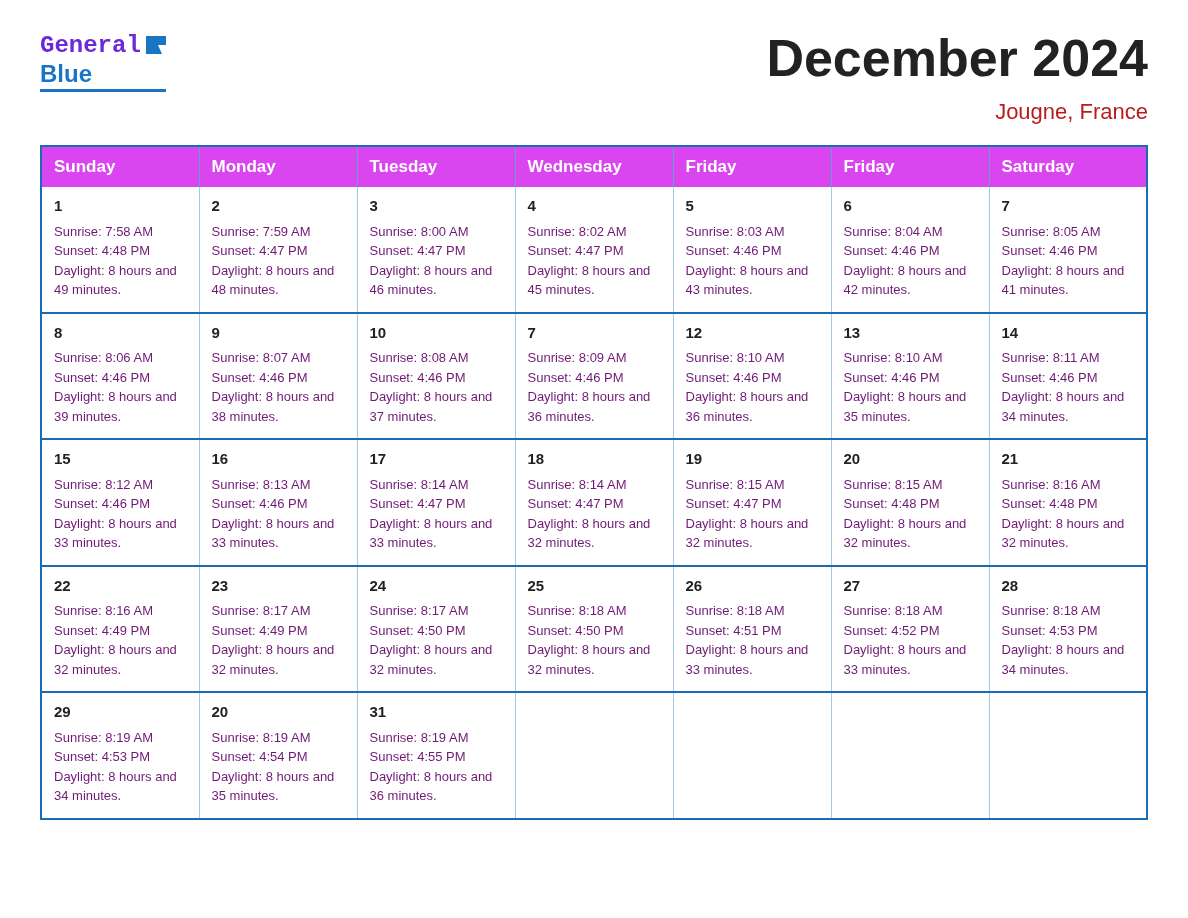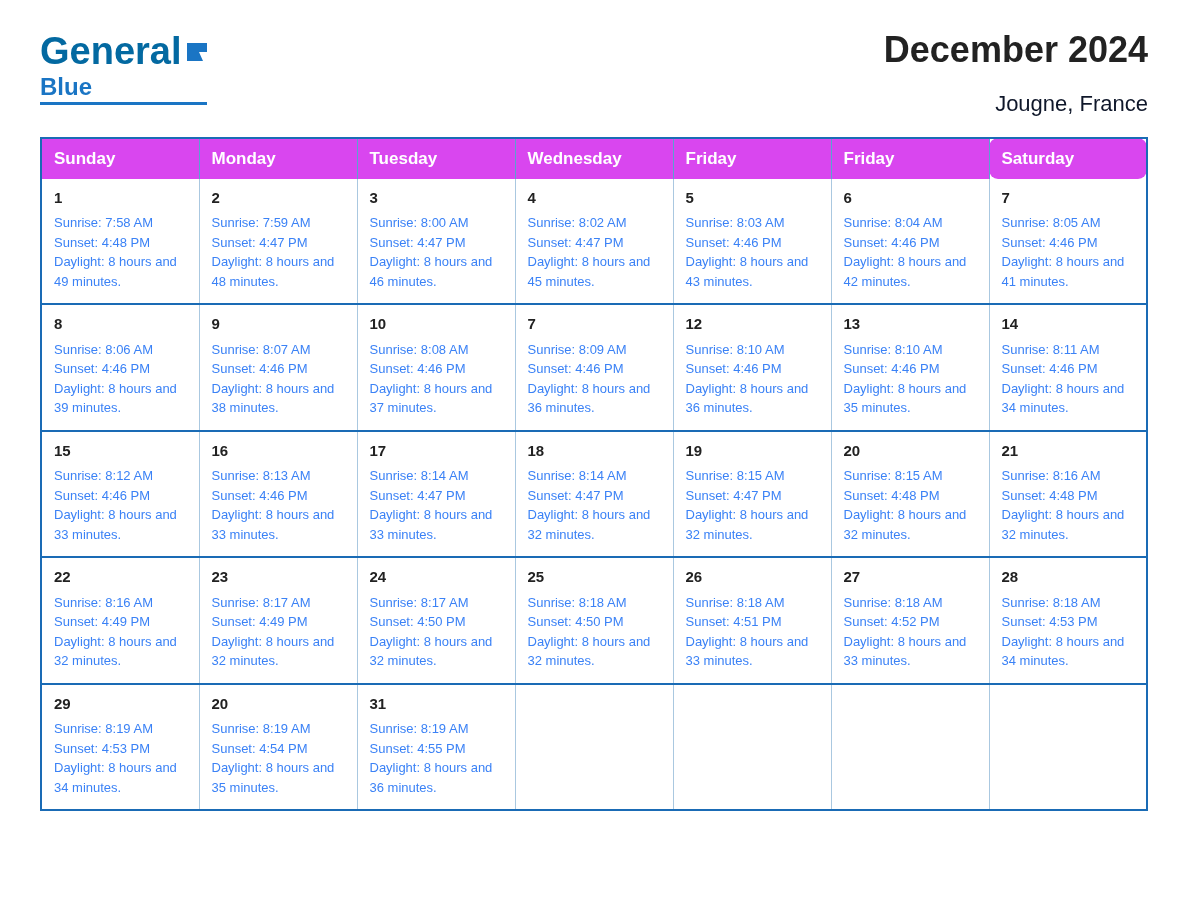--- a/index.html
+++ b/index.html
@@ -12,47 +12,46 @@
     .header {
       display: flex;
       justify-content: space-between;
       align-items: flex-start;
       margin-bottom: 20px;
     }
     .title-block {
       text-align: right;
     }
     .month-title {
-      font-size: 36px;
+      font-size: 52px;
       font-weight: bold;
       color: #222;
       line-height: 1.1;
     }
     .location {
       font-size: 22px;
-      color: #0f172a;
-      margin-top: 21px;
+      color: #b91c1c;
+      margin-top: 12px;
     }
     .calendar {
       width: 100%;
       border-collapse: collapse;
       border: 2px solid #1a6bb5;
     }
     .calendar thead tr th {
       background-color: #d946ef;
       color: #fff;
       font-size: 17px;
       font-weight: bold;
       padding: 10px 12px;
       text-align: left;
       border-right: 1px solid #5ba3d0;
     }
     .calendar thead tr th:last-child {
       border-right: none;
-      border-radius: 9px;
     }
     .calendar tbody tr td {
       vertical-align: top;
       padding: 8px 12px 12px 12px;
       border-right: 1px solid #aac8e0;
       border-bottom: 2px solid #1a6bb5;
       font-size: 13px;
       line-height: 1.5;
       width: 14.28%;
       min-height: 100px;
@@ -64,31 +63,31 @@
       border-bottom: none;
     }
     .day-num {
       font-size: 15px;
       font-weight: bold;
       color: #222;
       display: block;
       margin-bottom: 4px;
     }
     .day-info {
-      color: #3b82f6;
+      color: #701a75;
       font-size: 13px;
     }
     .empty {
       background: #fff;
     }
     .logo-general {
-      font-size: 38px;
-      font-weight: bold;
-      color: #0369a1;
-      font-family: Liberation Sans, sans-serif;
+      font-size: 24px;
+      font-weight: bold;
+      color: #6d28d9;
+      font-family: Liberation Mono, monospace;
     }
     .logo-blue-text {
       font-size: 24px;
       font-weight: bold;
       color: #1a75c4;
       font-family: Arial, sans-serif;
     }
     .logo-container {
       display: flex;
       flex-direction: column;

